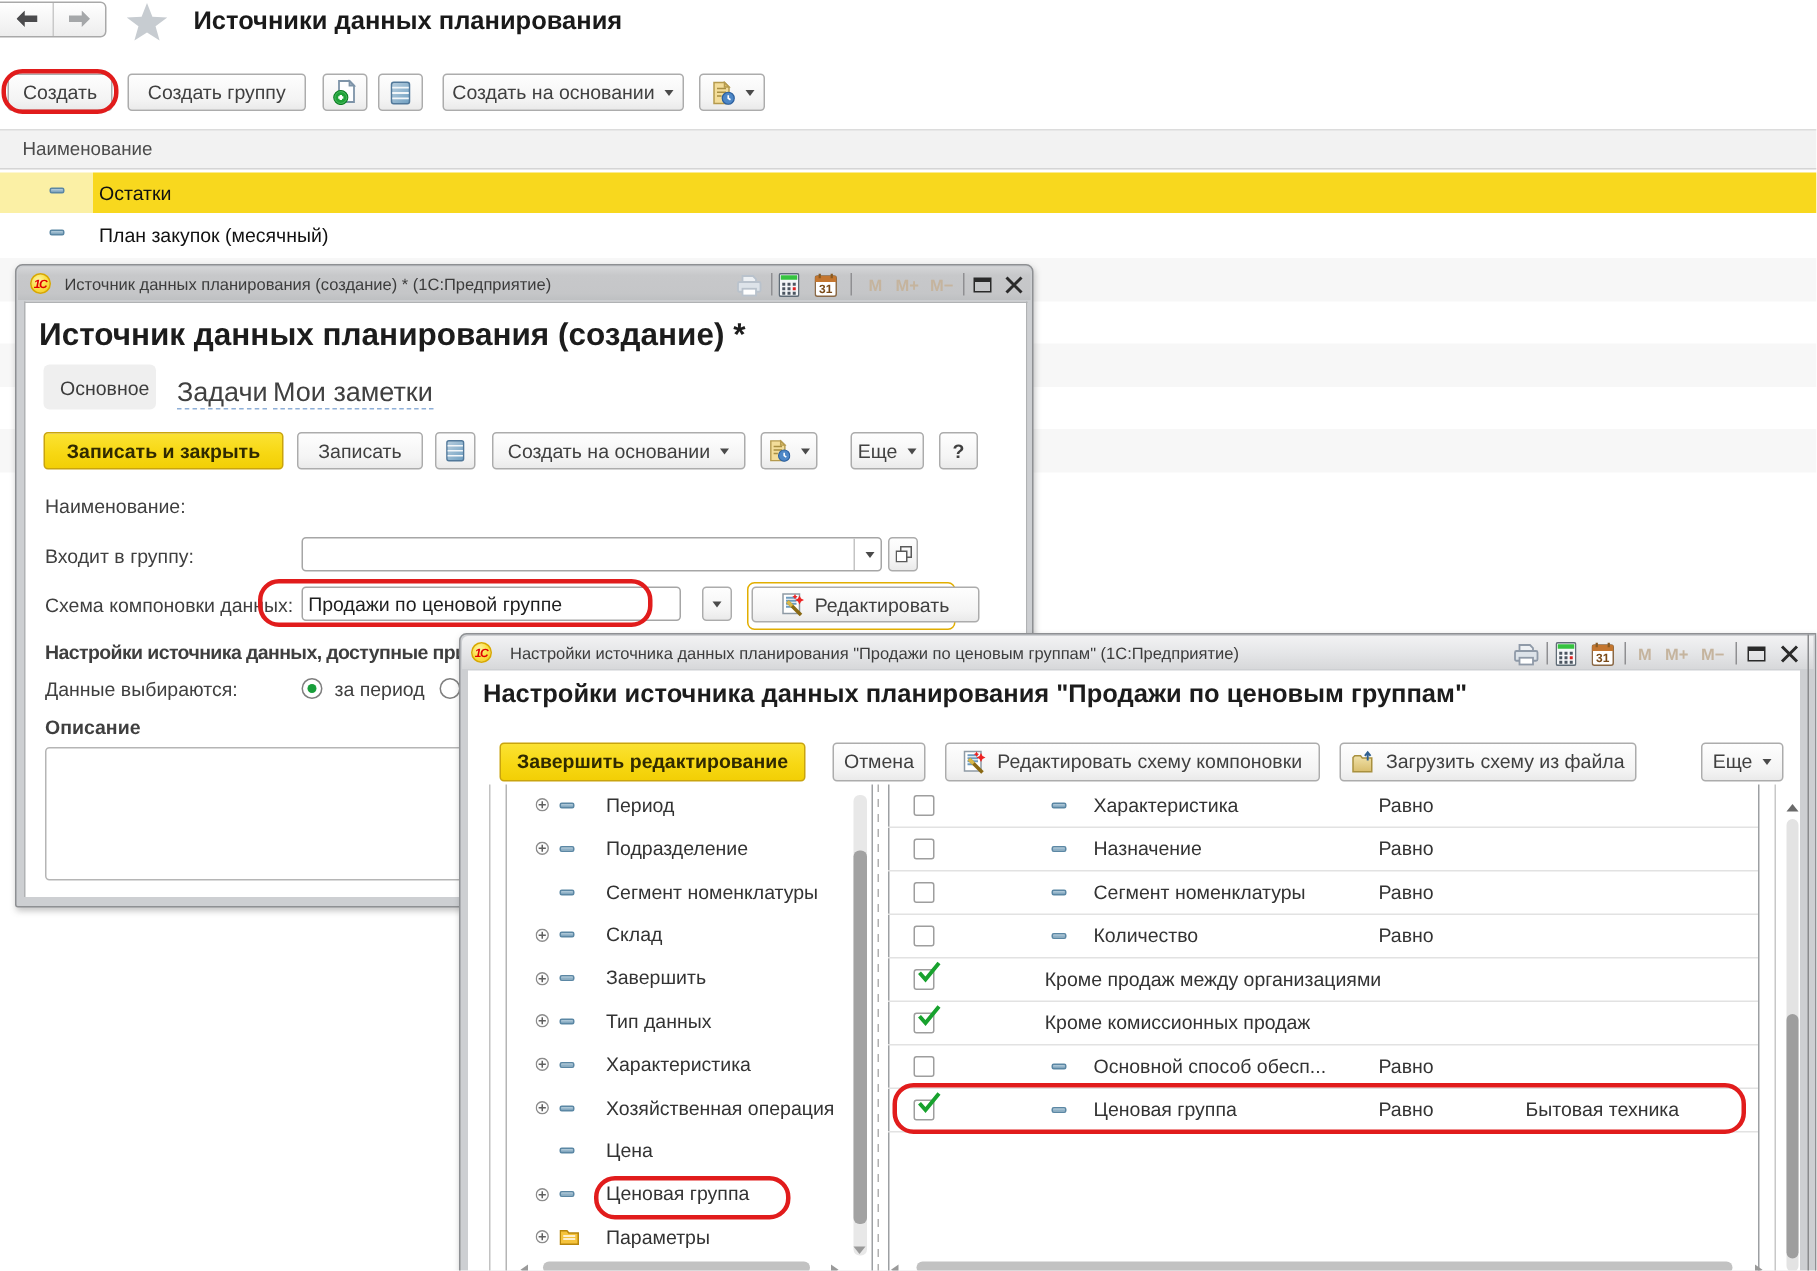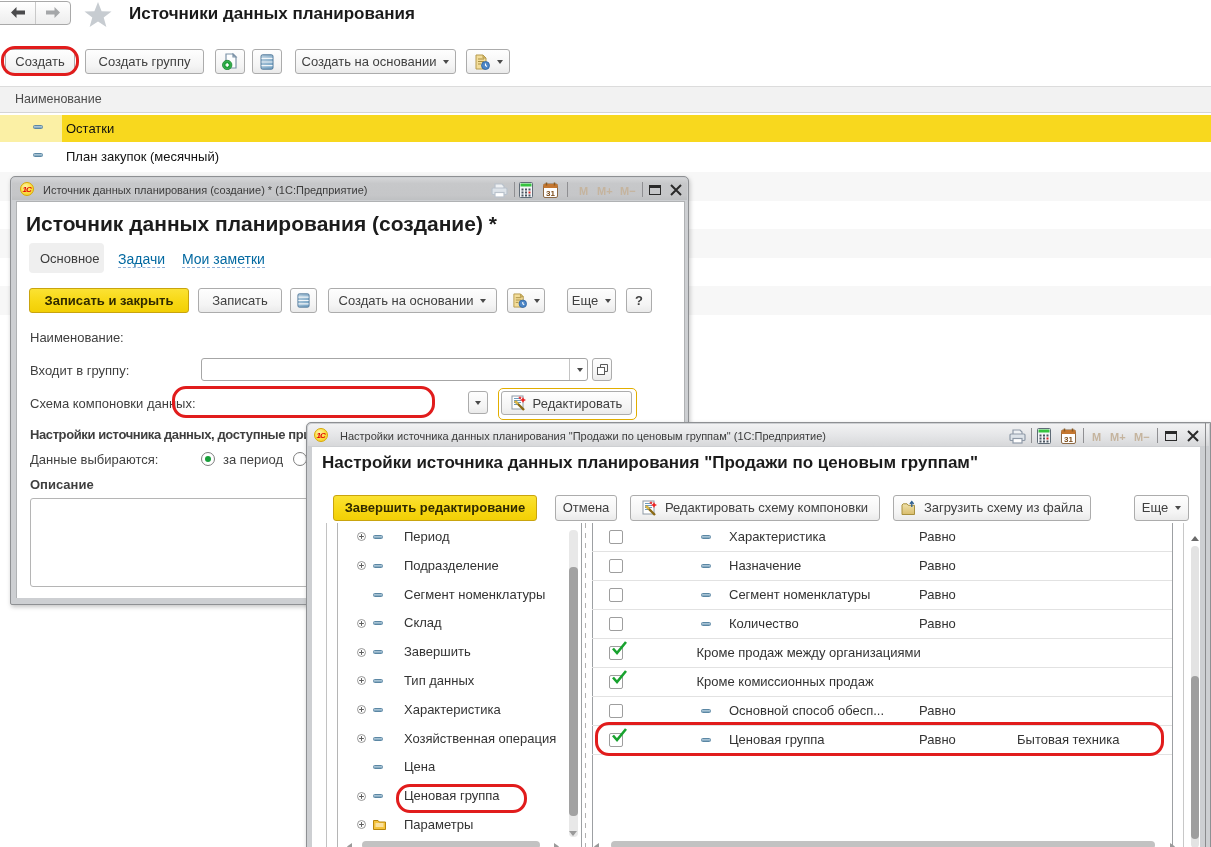--- a/index.html
+++ b/index.html
@@ -4,21 +4,21 @@
 html,body{margin:0;padding:0;}
 body{width:1211px;height:847px;position:relative;overflow:hidden;background:#fff;
 font-family:"Liberation Sans",sans-serif;color:#3f3f3f;}
 .abs{position:absolute;}
 .btn{position:absolute;background:linear-gradient(180deg,#fefefe 0%,#f4f4f4 70%,#eaeaea 100%);
 border:1px solid #acacac;border-radius:3px;color:#404040;font-size:13px;
 display:flex;align-items:center;justify-content:center;box-sizing:border-box;white-space:nowrap;}
 .ybtn{background:linear-gradient(180deg,#fbe233 0%,#f7d814 55%,#f2cf05 100%);border:1px solid #c9a40e;font-weight:bold;color:#302a00;}
 .caret{display:inline-block;width:0;height:0;border-left:3.5px solid transparent;border-right:3.5px solid transparent;border-top:4.5px solid #4a4a4a;margin-left:7px;}
 .dash{position:absolute;width:10px;height:4px;background:linear-gradient(180deg,#b5cddc,#7ba2bb);border:1px solid #5b87a4;border-radius:1.5px;box-sizing:border-box;}
-.lnk{color:#0369a1;text-decoration:none;border-bottom:1px dashed #8fb0d8;font-size:14px;}
+.lnk{color:#404040;text-decoration:none;border-bottom:1px dashed #8fb0d8;font-size:18px;}
 .redoval{position:absolute;border:3px solid #e11c1c;border-radius:14px;box-sizing:border-box;}
 .lbl{position:absolute;font-size:13px;color:#3f3f3f;white-space:nowrap;}
 .inp{position:absolute;background:#fff;border:1px solid #a6a6a6;border-radius:3px;box-sizing:border-box;font-size:13px;color:#1e1e1e;display:flex;align-items:center;padding-left:4px;white-space:nowrap;}
 .dlg{position:absolute;background:#cdcfd2;border:1px solid #8e9093;border-radius:5px 5px 2px 2px;box-shadow:1px 2px 4px rgba(90,90,90,.35);box-sizing:border-box;}
 .tbar{position:absolute;left:1px;right:1px;top:1px;height:22px;border-radius:4px 4px 0 0;background:linear-gradient(180deg,#d4d5d7 0%,#c7c8ca 25%,#c5c6c8 80%,#bec0c2 100%);}
 .tbar2{background:linear-gradient(180deg,#f2f2f3 0%,#e4e5e7 55%,#d7d8da 100%);}
 .tittext{position:absolute;font-size:11px;color:#3c3c3c;top:6px;white-space:nowrap;}
 .logo1c{position:absolute;width:14px;height:14px;border-radius:50%;background:radial-gradient(circle at 38% 30%,#fdf4a8 0%,#fbe24a 45%,#f3c825 100%);border:1px solid #d9a800;box-sizing:border-box;}
 .logo1c span{position:absolute;left:1.5px;top:2.5px;font-size:8px;font-weight:bold;color:#e00000;font-style:italic;letter-spacing:-1px;}
 .mm{font-size:11px;font-weight:bold;color:#c5b49e;}
@@ -180,25 +180,26 @@
   <div class="inp" style="left:189.5px;top:181.5px;width:387px;height:23px;"></div>
   <div class="abs" style="left:558px;top:182.5px;width:1px;height:21px;background:#c4c4c4;"></div>
   <span class="caret abs" style="left:566px;top:191.5px;margin-left:0;"></span>
   <div class="btn" style="left:581px;top:181.5px;width:20px;height:23px;">
     <svg width="11" height="11" viewBox="0 0 11 11">
         <rect x="0.5" y="3.5" width="7" height="7" fill="#fff" stroke="#5a5a5a"></rect>
         <path d="M3.5 3.5 L3.5 0.5 L10.5 0.5 L10.5 7.5 L7.5 7.5" fill="none" stroke="#5a5a5a"></path>
       </svg>
   </div>
   <div class="lbl" style="left:19px;top:219.5px;">Схема компоновки данных:</div>
+  <div class="inp" style="left:189.5px;top:214.5px;width:253px;height:23px;">Продажи по ценовой группе</div>
   <div class="btn" style="left:457px;top:214.5px;width:20px;height:23px;">
       <span class="caret" style="margin-left:0;"></span>
     </div>
   <div class="abs" style="left:487px;top:211.5px;width:137px;height:30px;border:1px solid #e2ae00;border-radius:5px;"></div>
-  <div class="btn" style="left:490px;top:214.5px;width:131px;height:24px;">
+  <div class="btn" style="left:490px;top:214.5px;width:152px;height:24px;">
     <svg width="16" height="16" viewBox="0 0 16 16" style="margin-right:6px;">
         <rect x="1" y="1" width="11" height="13" fill="#fff" stroke="#8e9aa5"></rect>
         <path d="M3 3.5 h7 M3 5.5 h7 M3 7.5 h7 M3 9.5 h4" stroke="#6d9cc0" stroke-width="1.2"></path>
         <path d="M4 6 L13 15" stroke="#8a6914" stroke-width="2.4"></path>
         <path d="M4 6 L7 9" stroke="#d8b84a" stroke-width="2.4"></path>
         <path d="M12 2 l1 2 l2 1 l-2 1 l-1 2 l-1-2 l-2-1 l2-1 Z" fill="#e22"></path>
         <path d="M9 1 l0.6 1.2 l1.2 0.6 l-1.2 0.6 l-0.6 1.2 l-0.6 -1.2 l-1.2 -0.6 l1.2 -0.6 Z" fill="#e22"></path>
       </svg>
     Редактировать</div>
 

